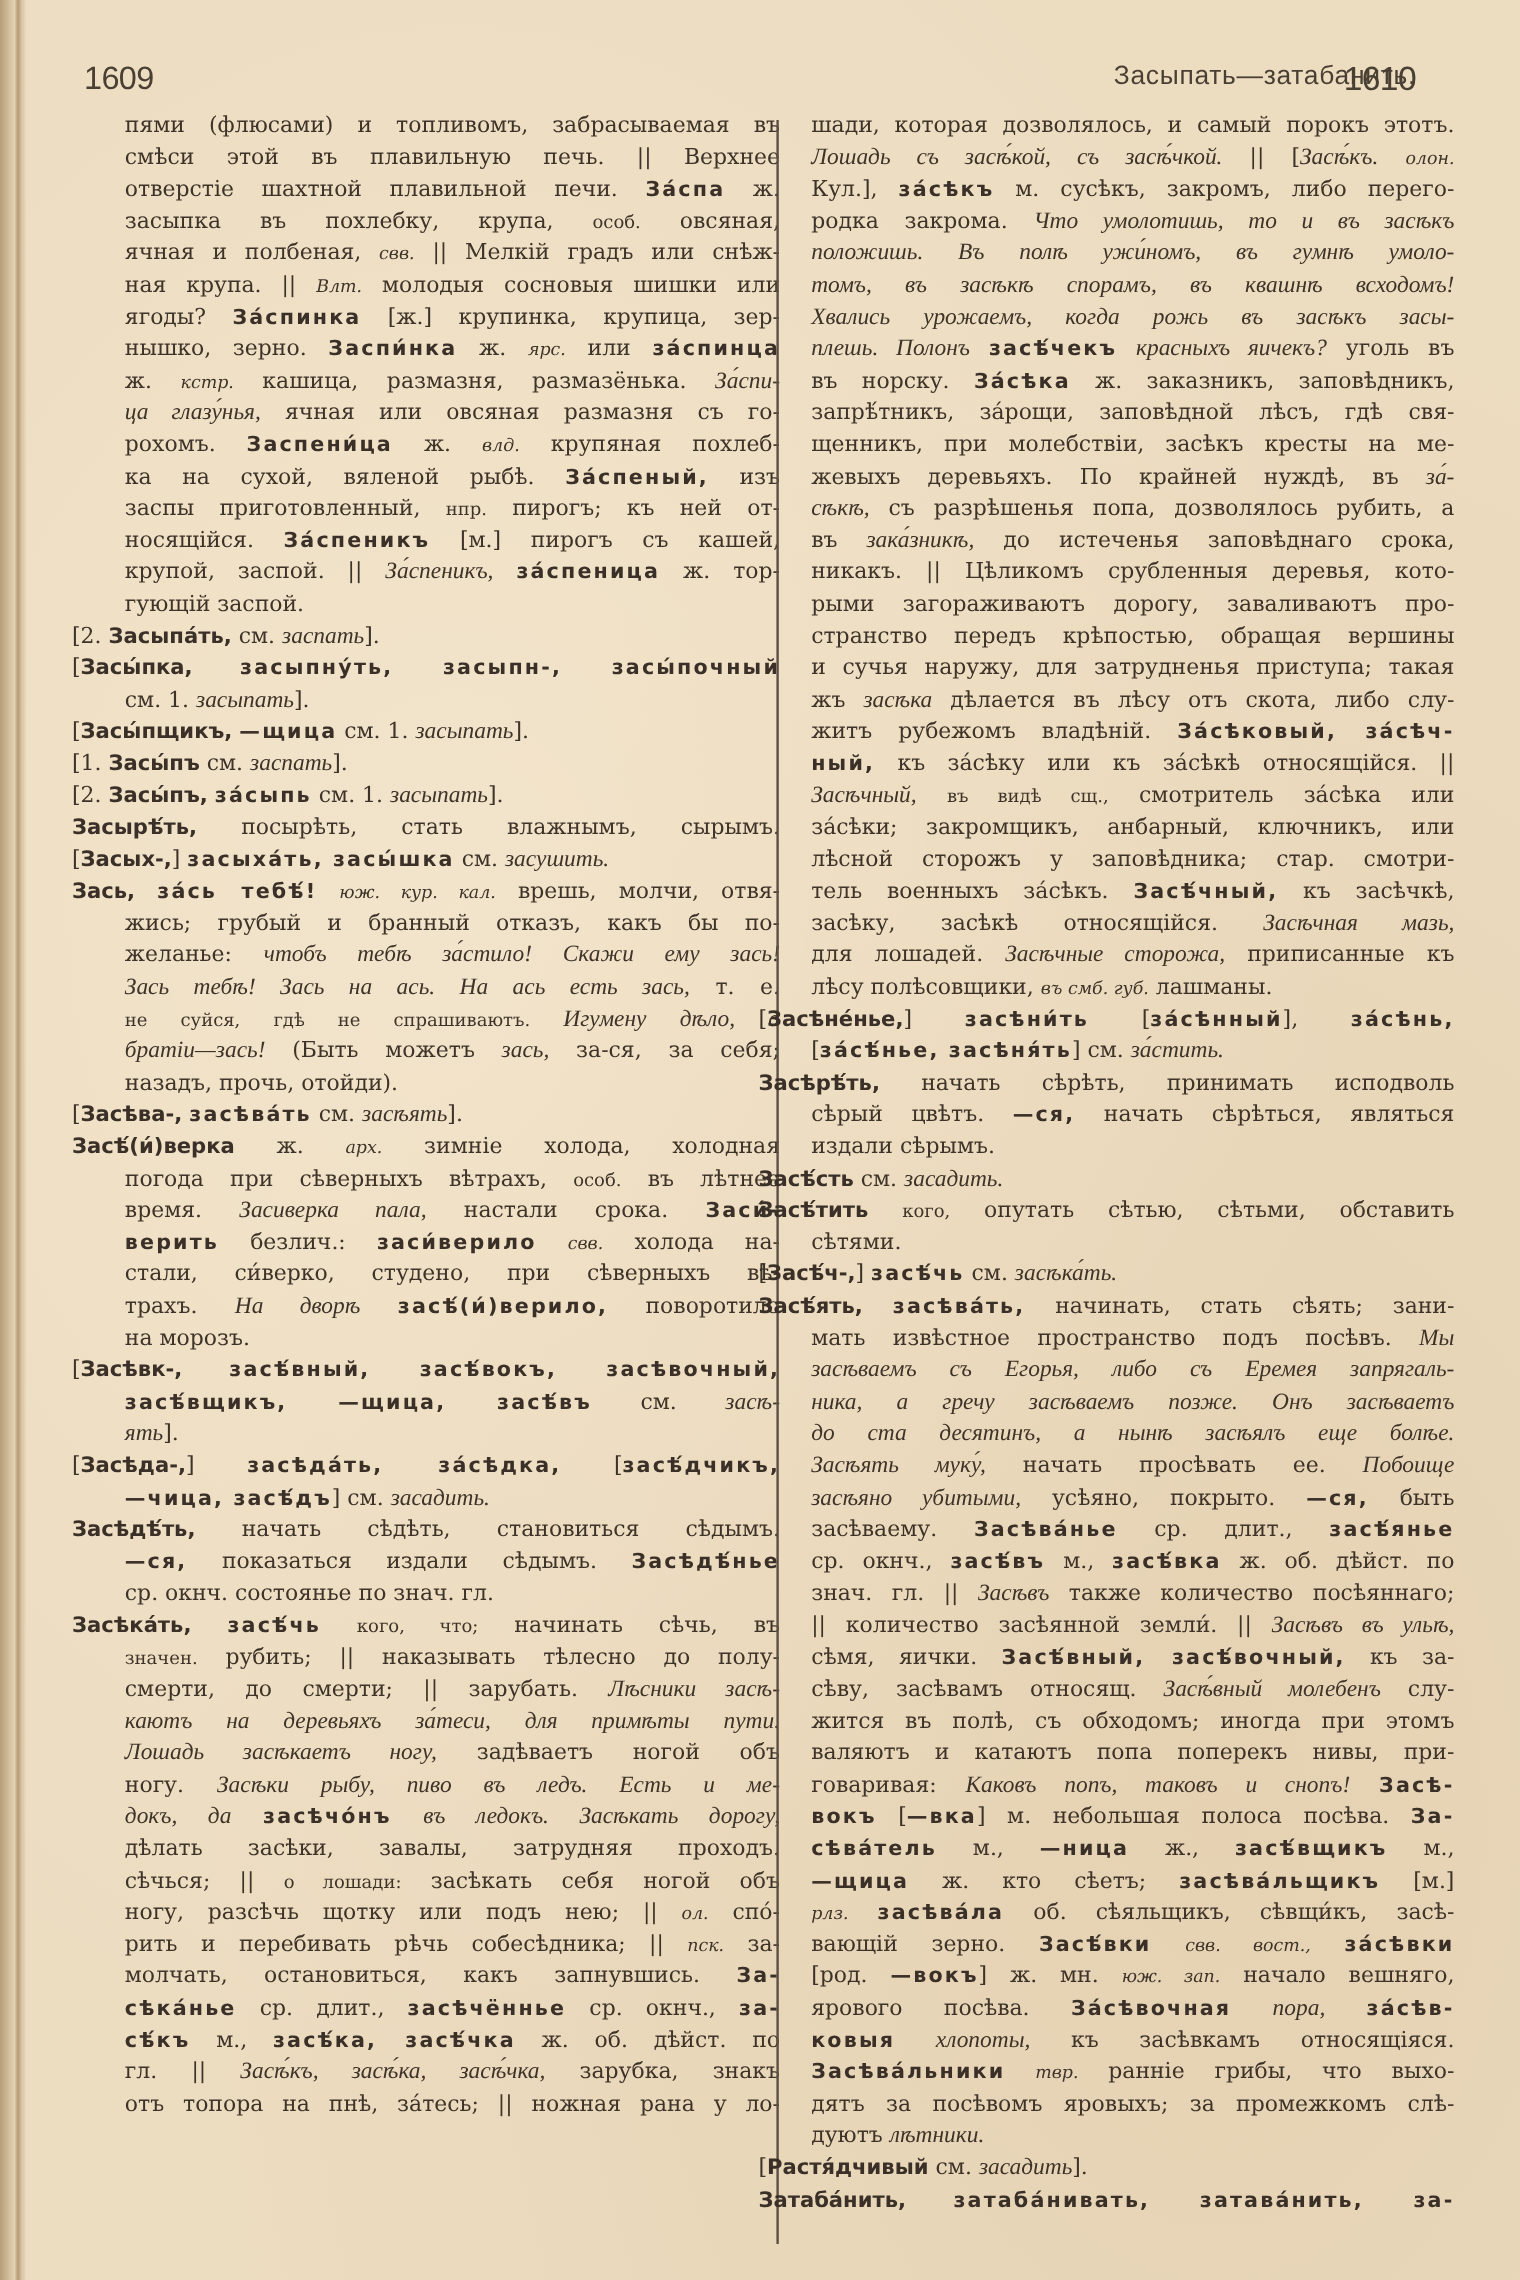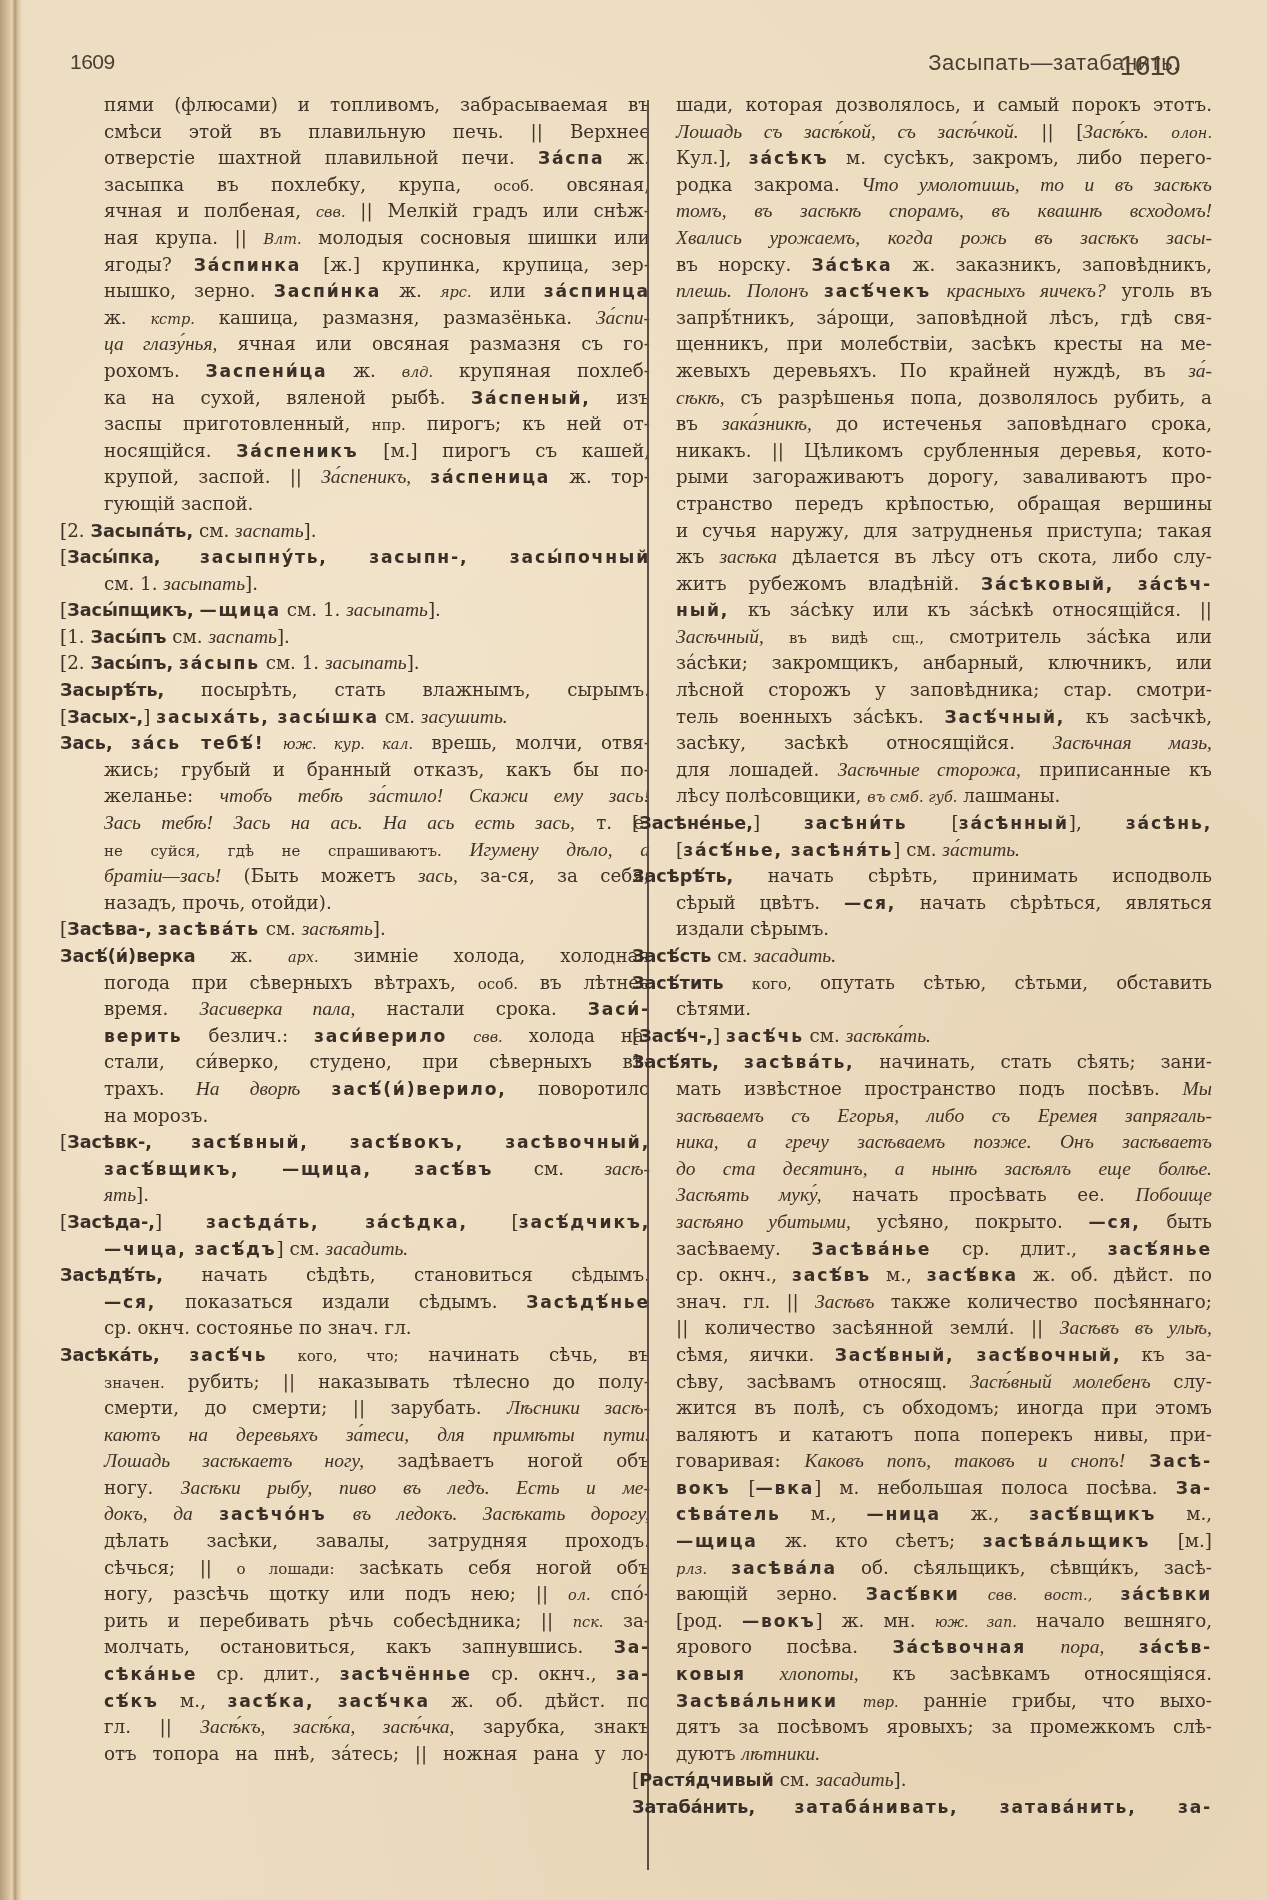--- a/index.html
+++ b/index.html
@@ -15,21 +15,21 @@
       radial-gradient(ellipse at 30% 40%, rgba(255,245,225,0.35), rgba(0,0,0,0) 60%),
       radial-gradient(ellipse at 80% 80%, rgba(210,180,140,0.25), rgba(0,0,0,0) 60%),
       #ecdcc0;
   }
   .binding {
     position:absolute; left:0; top:0; width:22px; height:1900px;
     background:linear-gradient(to right,#b69d78 0,#cdb794 6px,#e4d3b4 12px,#b49a74 15px,#d8c4a3 18px,#ecdcc0 22px);
   }
   .header { position:absolute; top:50px; left:70px; width:1110px; height:36px;
     font-family:"Liberation Sans Narrow","Liberation Sans", sans-serif; color:#4a3f33; }
-  .header .pl { position:absolute; left:0; top:0; font-size:21px; letter-spacing:-0.5px; }
+  .header .pl { position:absolute; left:0; top:0; font-size:27px; letter-spacing:-0.5px; }
   .header .pr { position:absolute; right:0; top:0; font-size:28px; letter-spacing:-0.5px; }
   .header .title { position:absolute; left:0; right:0; text-align:right; top:0; font-size:22px; letter-spacing:0.6px; }
 
   .col { position:absolute; top:92px; font-size:18.3px; line-height:26.6px; }
   .col.left { left:80px; width:570px; }
   .col.right { left:652px; width:560px; }
   .divider { position:absolute; left:647px; top:100px; width:1.5px; height:1770px; background:#5c5045; }
   .line { white-space:nowrap; text-align:justify; text-align-last:justify; height:26.6px; overflow:visible; }
   .line.last { text-align-last:left; }
   .line.ind { padding-left:24px; }
@@ -118,24 +118,25 @@
     <div class="line ind"><span class="b">сѣ́къ</span><span class="n"> м., </span><span class="b">засѣ́ка, засѣ́чка</span><span class="n"> ж. об. дѣйст. по</span></div>
     <div class="line ind"><span class="n">гл. || </span><span class="i">Засѣ́къ, засѣ́ка, засѣ́чка,</span><span class="n"> зарубка, знакъ</span></div>
     <div class="line ind"><span class="n">отъ топора на пнѣ, за́тесь; || ножная рана у ло-</span></div>
   </div>
 <div class="divider"></div>
 <div class="col right" id="col-right">
     <div class="line ind"><span class="n">шади, которая дозволялось, и самый порокъ этотъ.</span></div>
     <div class="line ind"><span class="i">Лошадь съ засѣ́кой, съ засѣ́чкой.</span><span class="n"> || [</span><span class="i">Засѣ́къ.</span><span class="n"> </span><span class="s">олон.</span></div>
     <div class="line ind"><span class="n">Кул.], </span><span class="b">за́сѣкъ</span><span class="n"> м. сусѣкъ, закромъ, либо перего-</span></div>
     <div class="line ind"><span class="n">родка закрома. </span><span class="i">Что умолотишь, то и въ засѣкъ</span></div>
+    <div class="line ind"><span class="i">положишь. Въ полѣ ужи́номъ, въ гумнѣ умоло-</span></div>
     <div class="line ind"><span class="i">томъ, въ засѣкѣ спорамъ, въ квашнѣ всходомъ!</span></div>
     <div class="line ind"><span class="i">Хвались урожаемъ, когда рожь въ засѣкъ засы-</span></div>
+    <div class="line ind"><span class="i">плешь. Полонъ</span><span class="n"> </span><span class="b">засѣ́чекъ</span><span class="n"> </span><span class="i">красныхъ яичекъ?</span><span class="n"> уголь въ</span></div>
     <div class="line ind"><span class="n">въ норску. </span><span class="b">За́сѣка</span><span class="n"> ж. заказникъ, заповѣдникъ,</span></div>
-    <div class="line ind"><span class="i">плешь. Полонъ</span><span class="n"> </span><span class="b">засѣ́чекъ</span><span class="n"> </span><span class="i">красныхъ яичекъ?</span><span class="n"> уголь въ</span></div>
     <div class="line ind"><span class="n">запрѣ́тникъ, за́рощи, заповѣдной лѣсъ, гдѣ свя-</span></div>
     <div class="line ind"><span class="n">щенникъ, при молебствіи, засѣкъ кресты на ме-</span></div>
     <div class="line ind"><span class="n">жевыхъ деревьяхъ. По крайней нуждѣ, въ </span><span class="i">за́-</span></div>
     <div class="line ind"><span class="i">сѣкѣ,</span><span class="n"> съ разрѣшенья попа, дозволялось рубить, а</span></div>
     <div class="line ind"><span class="n">въ </span><span class="i">зака́зникѣ,</span><span class="n"> до истеченья заповѣднаго срока,</span></div>
     <div class="line ind"><span class="n">никакъ. || Цѣликомъ срубленныя деревья, кото-</span></div>
     <div class="line ind"><span class="n">рыми загораживаютъ дорогу, заваливаютъ про-</span></div>
     <div class="line ind"><span class="n">странство передъ крѣпостью, обращая вершины</span></div>
     <div class="line ind"><span class="n">и сучья наружу, для затрудненья приступа; такая</span></div>
     <div class="line ind"><span class="n">жъ </span><span class="i">засѣка</span><span class="n"> дѣлается въ лѣсу отъ скота, либо слу-</span></div>

